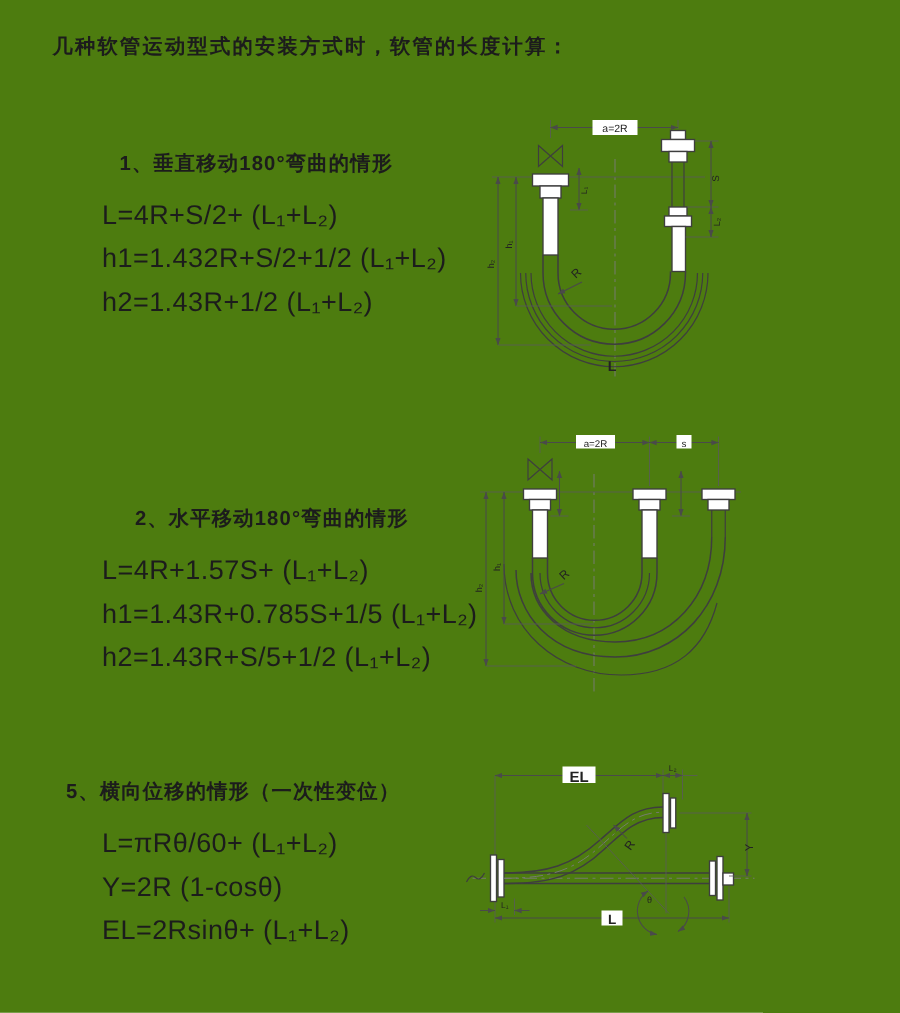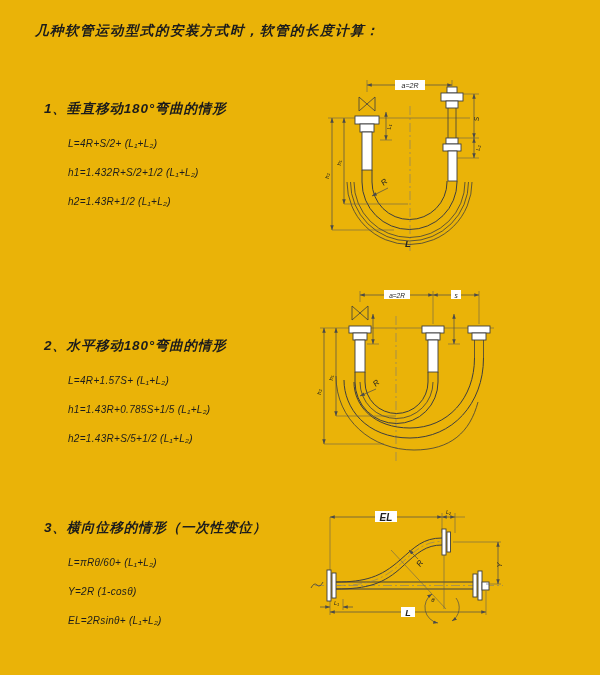--- a/index.html
+++ b/index.html
@@ -1,24 +1,24 @@
 <!DOCTYPE html>
 <html><head>
 <meta charset="utf-8">
 <style>
   html,body{margin:0;padding:0;}
   body{
     width:600px;height:675px;background:#ffffff;
     font-family:"Liberation Sans",sans-serif;color:#1c1c1c;
   }
-  .page{position:relative;width:600px;height:675px;background:#eab308;overflow:hidden;font-style:italic;}
+  .page{position:relative;width:600px;height:675px;background:#4d7c0f;overflow:hidden;}
   .title{position:absolute;left:35px;top:22px;font-size:13.5px;font-weight:600;letter-spacing:1.5px;}
   .section{position:absolute;}
   .heading{font-size:13.5px;font-weight:600;letter-spacing:0.8px;text-align:center;}
-  .formulas{margin:11px 0 0 24px;font-size:10px;letter-spacing:0.3px;}
+  .formulas{margin:11px 0 0 24px;font-size:18px;letter-spacing:0.3px;}
   .formula{height:29px;line-height:29px;white-space:pre;}
   svg{position:absolute;}
   svg text{font-family:"Liberation Sans",sans-serif;fill:#222;}
   .dim{stroke:#4a4a4a;stroke-width:0.7;fill:none;}
   .draw{stroke:#3e3e3e;stroke-width:1;fill:none;}
   .thin{stroke:#3e3e3e;stroke-width:0.8;fill:none;}
   .fl{fill:#fff;stroke:#3e3e3e;stroke-width:0.9;}
   .cl{stroke:#7a7a7a;stroke-width:0.6;fill:none;stroke-dasharray:9 3 2 3;}
   .ext{stroke:#5a5a5a;stroke-width:0.55;fill:none;}
   .whitebg{fill:#ffffff;}
@@ -169,21 +169,21 @@
     <line class="dim" x1="75" y1="32" x2="75" y2="62" marker-start="url(#arr2)" marker-end="url(#arr2)"></line>
     <line class="ext" x1="69" y1="62" x2="81" y2="62"></line>
     <line class="dim" x1="156" y1="32" x2="156" y2="62" marker-start="url(#arr2)" marker-end="url(#arr2)"></line>
     <line class="ext" x1="150" y1="62" x2="162" y2="62"></line>
 
     <text transform="translate(80,103) rotate(-42)" font-size="8" text-anchor="middle">R</text>
     <line class="dim" x1="78" y1="107" x2="62" y2="114" marker-end="url(#arr2)"></line>
   </svg>
 
   <div class="section" style="left:44px;top:519px;">
-    <div class="heading">3、横向位移的情形（一次性变位）</div>
+    <div class="heading">5、横向位移的情形（一次性变位）</div>
     <div class="formulas">
       <div class="formula">L=πRθ/60+ (L₁+L₂)</div>
       <div class="formula">Y=2R (1-cosθ)</div>
       <div class="formula">EL=2Rsinθ+ (L₁+L₂)</div>
     </div>
   </div>
 
   <svg style="left:305px;top:503px;" width="200" height="122" viewBox="0 0 200 122">
     <defs>
       <marker id="arr3" viewBox="0 0 7 6" refX="6.8" refY="3" markerWidth="7" markerHeight="6" orient="auto-start-reverse">

